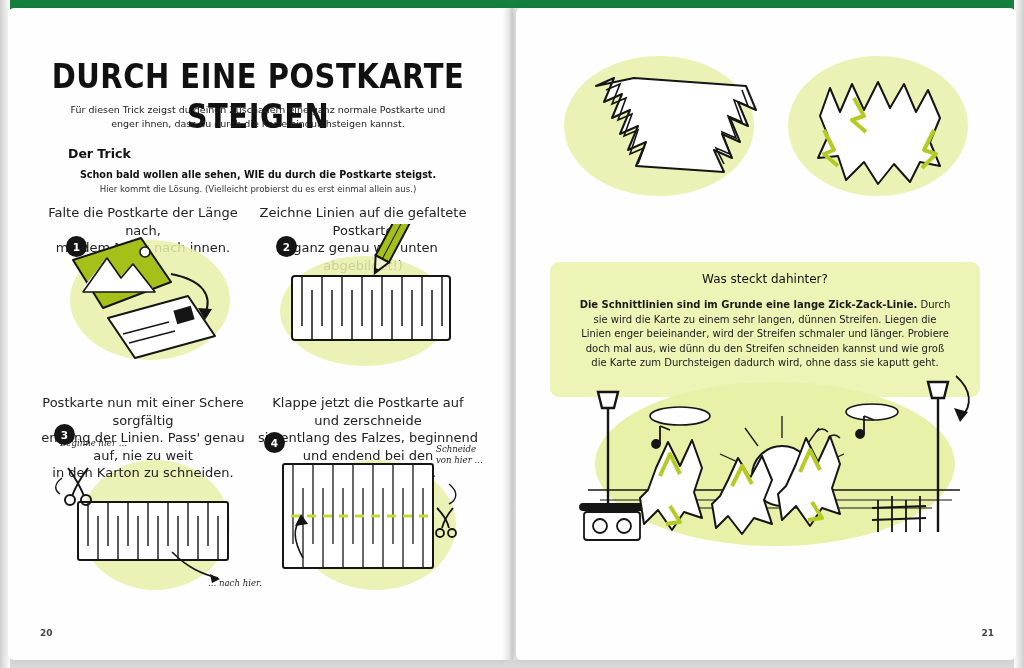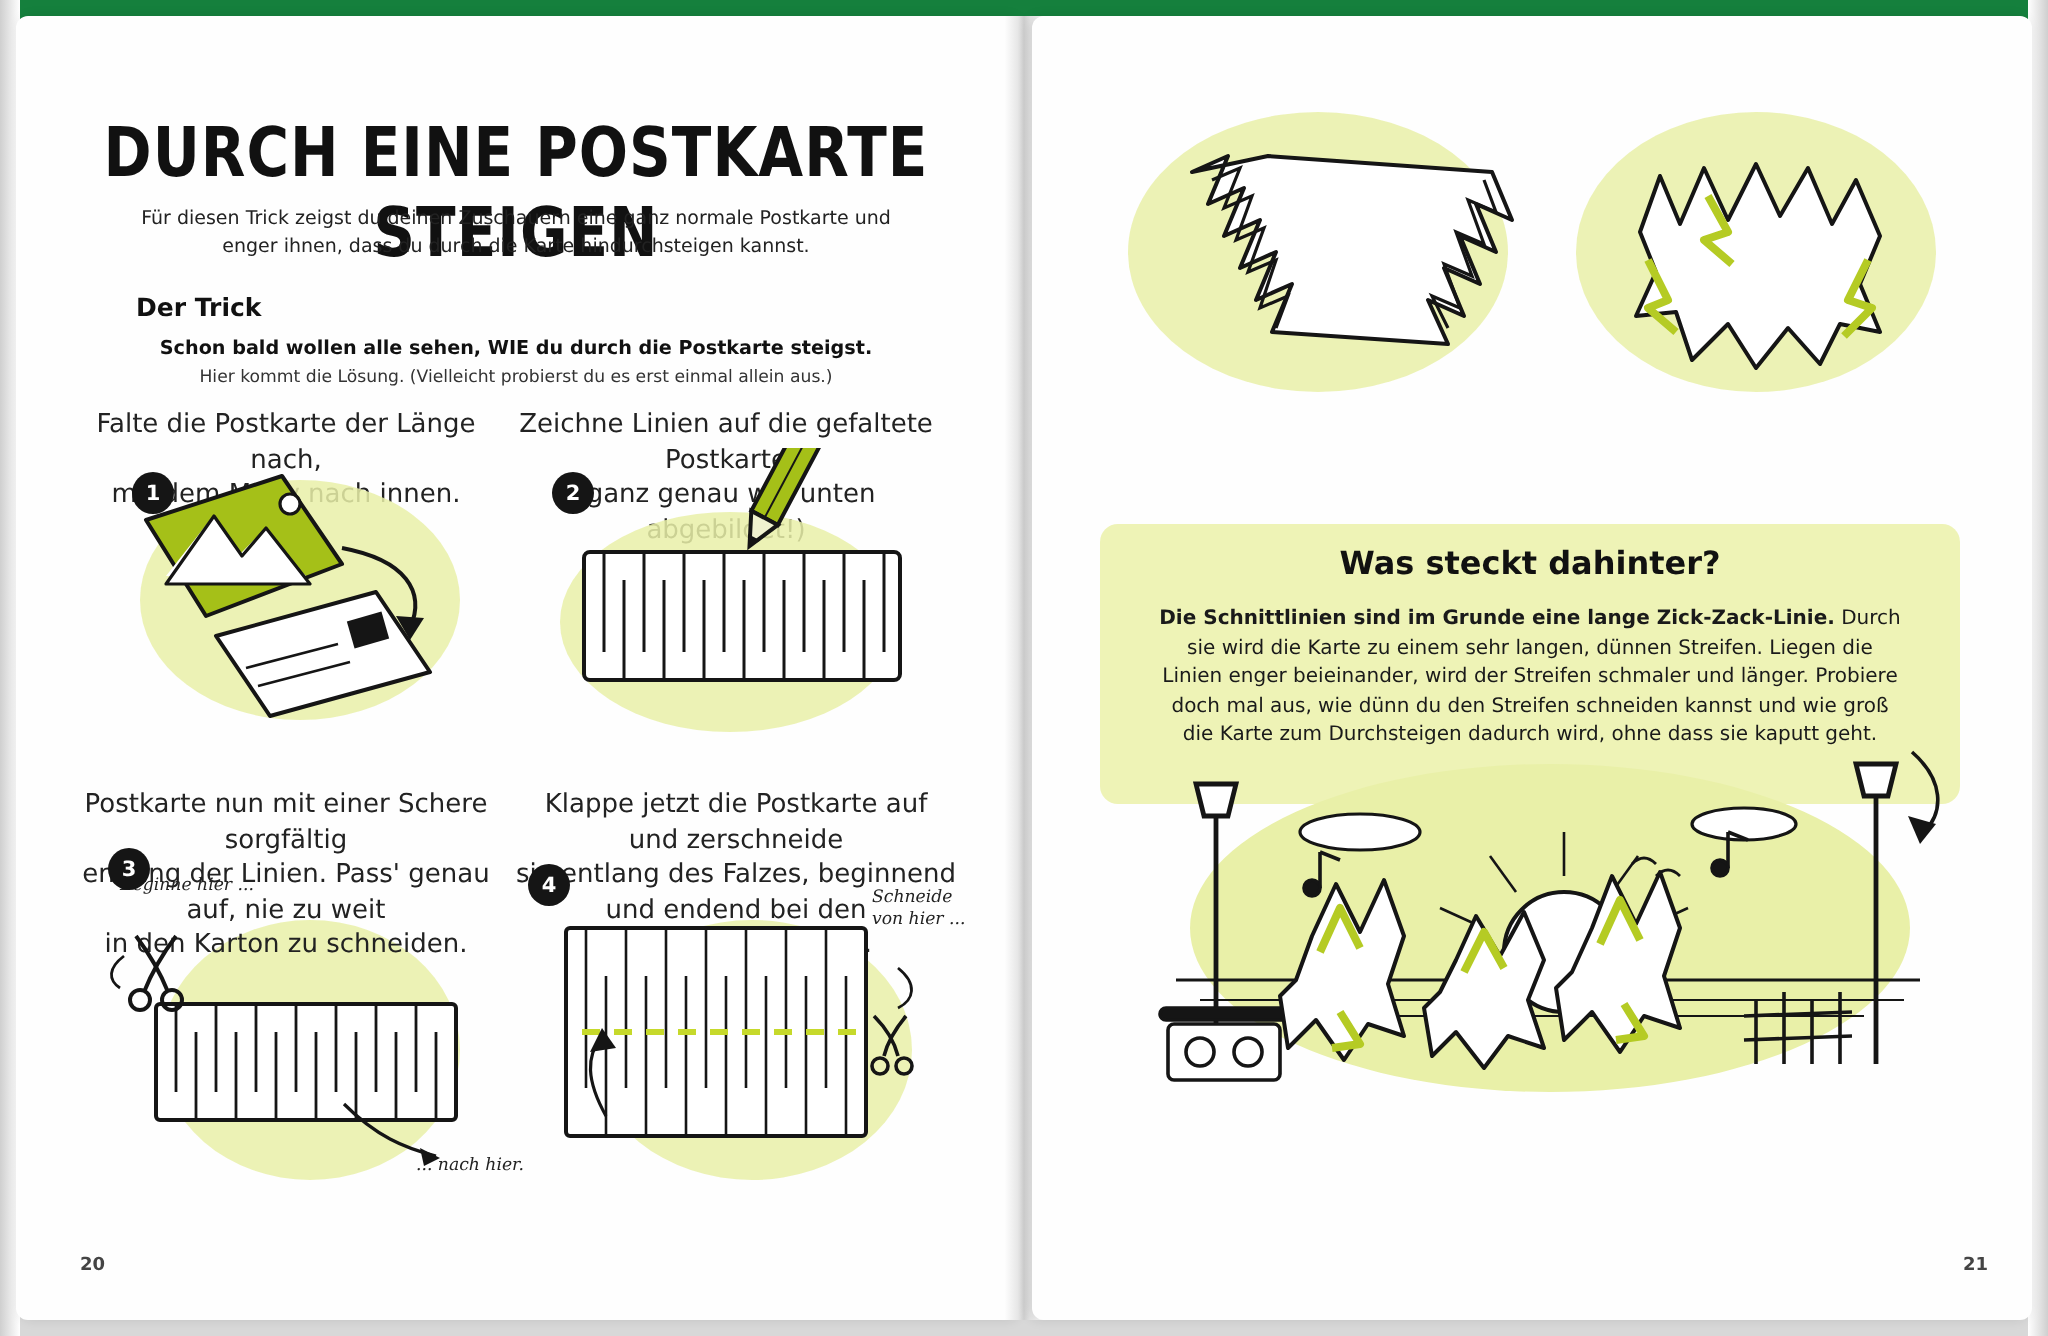--- a/index.html
+++ b/index.html
@@ -75,21 +75,21 @@
     position:absolute;bottom:22px;font-size:9px;color:#444;font-weight:bold;
   }
   .pageno.l{left:32px;}
   .pageno.r{right:22px;}
   .infobox{
     position:absolute;left:550px;top:262px;width:430px;
     background:#eef3b6;border-radius:9px;padding:10px 16px 14px 16px;
     box-sizing:border-box;
   }
   .infobox h3{
-    margin:0 0 6px 0;text-align:center;font-size:16px;font-weight:bold;color:#111;
+    margin:0 0 6px 0;text-align:center;font-size:12px;font-weight:normal;color:#111;
   }
   .infobox p{
     margin:12px;text-align:center;font-size:10px;line-height:1.45;color:#1a1a1a;
   }
   .infobox b{font-weight:bold;}
   svg{display:block;}
   .abs{position:absolute;}
 </style>
 </head>
 <body>

